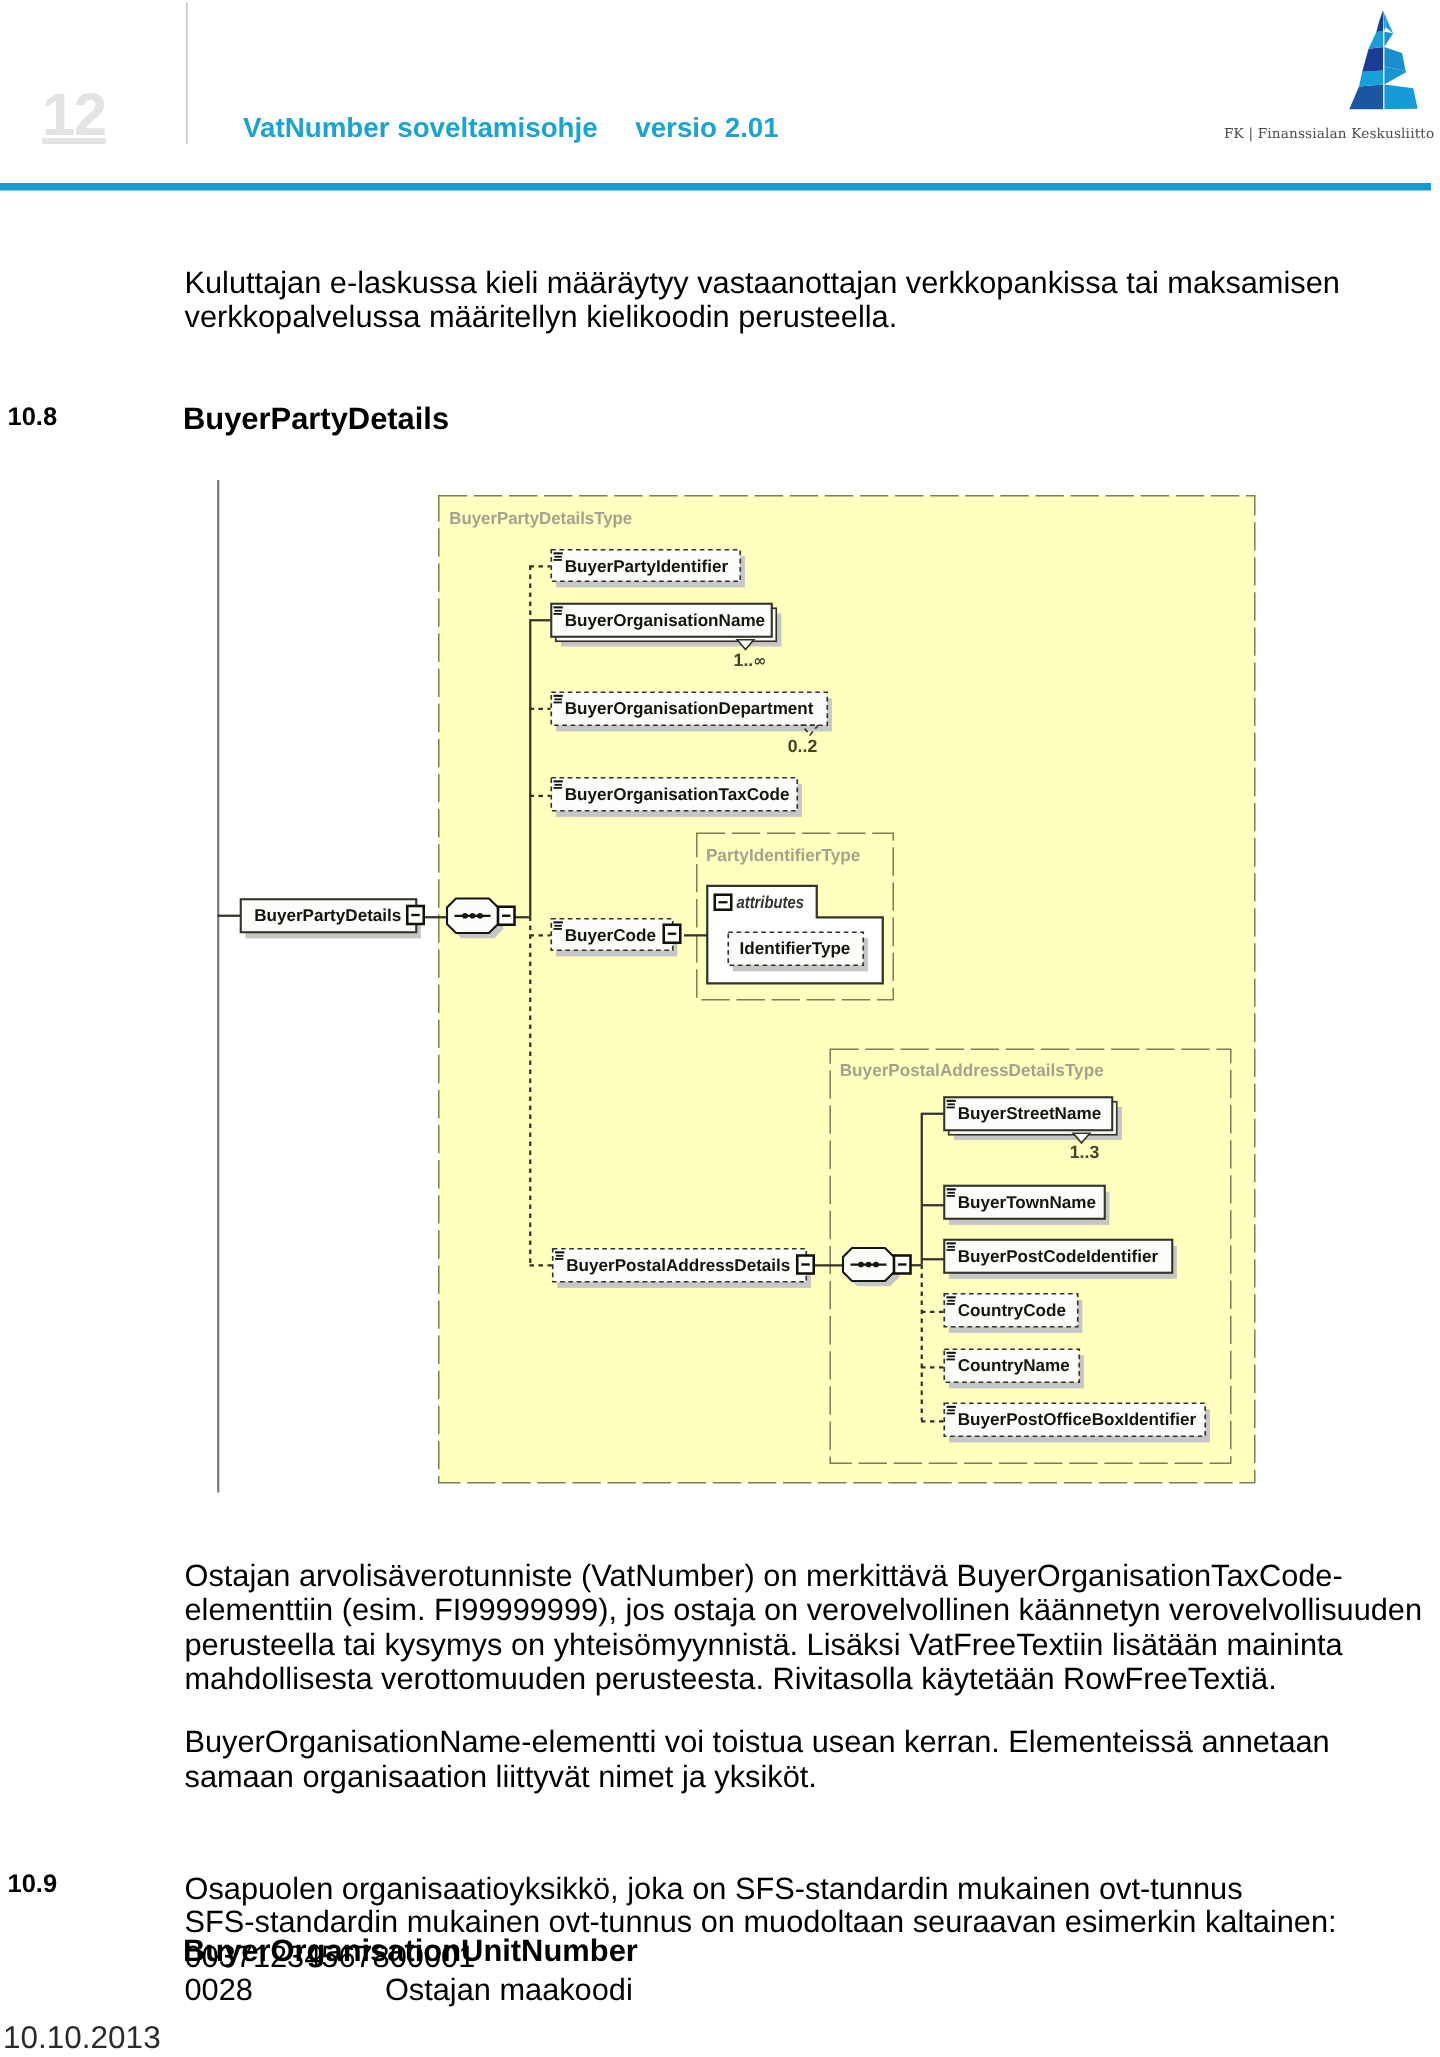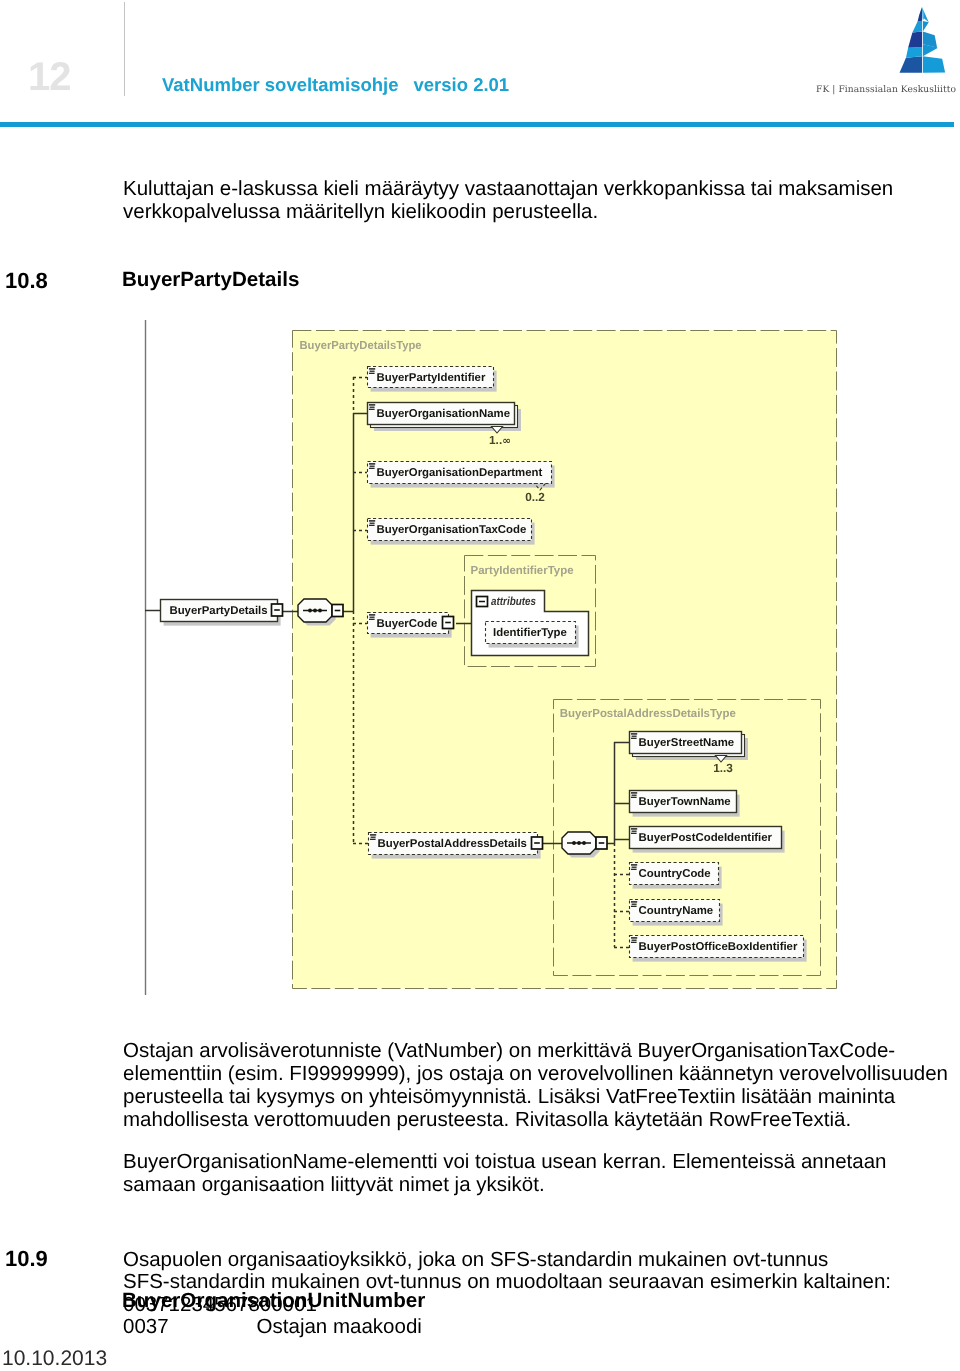--- a/index.html
+++ b/index.html
@@ -3,34 +3,34 @@
 <meta charset="utf-8">
 <title>Finvoice soveltamisohje</title>
 <style>
   html,body{margin:0;padding:0;}
   body{width:960px;height:1371px;background:#ffffff;font-family:"Liberation Sans",sans-serif;
        -webkit-font-smoothing:antialiased;text-rendering:geometricPrecision;overflow:hidden;position:relative;}
   .page{position:absolute;inset:0;}
 
   
   .pagenum{position:absolute;left:28px;top:57px;font-size:40px;font-weight:bold;color:#e3e3e3;
-           letter-spacing:-1px;line-height:1;}
+           letter-spacing:-1px;line-height:1;text-decoration:underline;}
   .hdr-divider{position:absolute;left:124px;top:2px;width:1px;height:94px;background:#c4c4c4;}
   .hdr-title{position:absolute;left:162px;top:75px;font-size:18.5px;font-weight:bold;color:#1ba3d2;
              white-space:nowrap;line-height:20px;}
-  .hdr-title .ver{margin-left:15px;}
+  .hdr-title .ver{margin-left:25px;}
   .hdr-rule{position:absolute;left:0;top:122px;width:954px;height:5px;background:#159bd3;}
   .logo{position:absolute;left:888px;top:4px;width:68px;height:74px;}
   .logo-text{position:absolute;left:816px;top:85px;font-family:"DejaVu Serif",serif;font-size:9.1px;
              color:#4c4c4c;white-space:nowrap;letter-spacing:0.1px;text-align:center;}
 
   
   .txt{position:absolute;font-size:20.5px;color:#000;line-height:22.95px;}
   .bodycol{left:123px;width:840px;}
-  .sec-num{position:absolute;left:5px;font-size:22px;font-weight:bold;color:#000;}
+  .sec-num{position:absolute;left:5px;font-size:17px;font-weight:bold;color:#000;}
   .sec-title{position:absolute;left:122px;font-size:20.6px;font-weight:bold;color:#000;}
   .footer-date{position:absolute;left:2px;top:1347px;font-size:21px;color:#2b2b2b;}
 
   
   #diagram{position:absolute;left:0;top:0;width:960px;height:1371px;pointer-events:none;-webkit-font-smoothing:antialiased;}
   #diagram text{-webkit-font-smoothing:antialiased;}
   body{transform:translateZ(0);}
 </style>
 </head>
 <body>
@@ -86,21 +86,21 @@
     <div>samaan organisaation liittyvät nimet ja yksiköt.</div>
   </div>
 
   <div class="sec-num" style="top:1246px;">10.9</div>
   <div class="sec-title" style="top:1272px;margin-top:17px;">BuyerOrganisationUnitNumber</div>
 
   <div class="txt bodycol" style="top:1249px;line-height:22.3px;">
     <div>Osapuolen organisaatioyksikkö, joka on SFS-standardin mukainen ovt-tunnus</div>
     <div>SFS-standardin mukainen ovt-tunnus on muodoltaan seuraavan esimerkin kaltainen:</div>
     <div>00371234567800001</div>
-    <div><span>0037</span><span style="display:inline-block;width:88px;"></span><span>Ostajan maakoodi</span></div>
+    <div><span>0028</span><span style="display:inline-block;width:88px;"></span><span>Ostajan maakoodi</span></div>
   </div>
 
   <div class="footer-date">10.10.2013</div>
 
   <svg id="diagram" viewBox="0 0 960 1371">
       <line x1="145.5" y1="320" x2="145.5" y2="995" stroke="#757575" stroke-width="1.4"></line>
       <g>
         <rect x="292.5" y="330.5" width="544" height="658" fill="#ffffbf" stroke="#7d7d53" stroke-width="1" stroke-dasharray="18.9 4.5"></rect>
         <text x="299.5" y="349" font-family="'Liberation Sans',sans-serif" font-size="11.6" font-weight="bold" fill="#a3a38c" textLength="122" lengthAdjust="spacingAndGlyphs">BuyerPartyDetailsType</text>
       </g>

